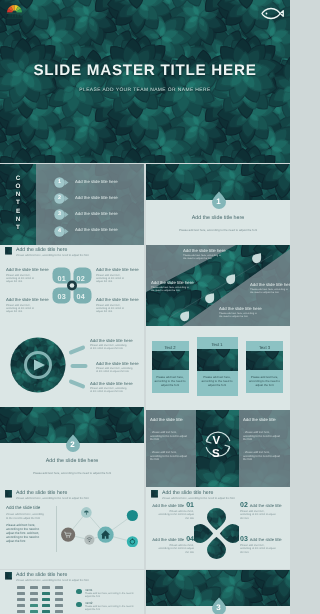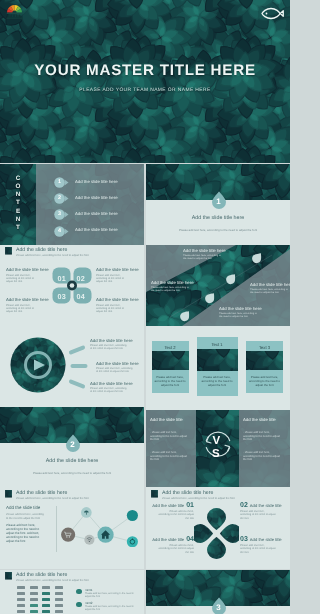--- a/index.html
+++ b/index.html
@@ -359,21 +359,21 @@
           <rect x="58" y="62" width="10" height="16"></rect>
           <rect x="74" y="62" width="10" height="16"></rect>
         </g>
   <rect x="2" y="80" width="96" height="7" fill="#123f3c"></rect>
  </svg>
  <svg class="fish" viewBox="0 0 46 26">
   <path d="M20 3C10 3 3.5 9.5 2 13c1.5 3.5 8 10 18 10s16.5-6.5 18-10c-1.5-3.5-8-10-18-10z" fill="none" stroke="#eef6f4" stroke-width="2.6"></path>
   <path d="M38.5 13 44.5 7.5v11z" fill="none" stroke="#eef6f4" stroke-width="2.6" stroke-linejoin="round"></path>
   <circle cx="11" cy="13" r="1.8" fill="#eef6f4"></circle>
  </svg>
- <div class="cover-title">YOUR MASTER TITLE HERE</div>
+ <div class="cover-title">SLIDE MASTER TITLE HERE</div>
  <div class="cover-sub">PLEASE ADD YOUR TEAM NAME OR NAME HERE</div>
 </div>
 <div class="slide s2">
  <svg class="texbg" width="144" height="81">
         <rect width="144" height="81" fill="url(#bgp)"></rect>
       </svg>
  <svg class="leftimg" width="36" height="81">
         <rect width="36" height="81" fill="url(#bgp)"></rect>
         <rect width="36" height="81" fill="#0b2026" opacity=".25"></rect>
       </svg>

